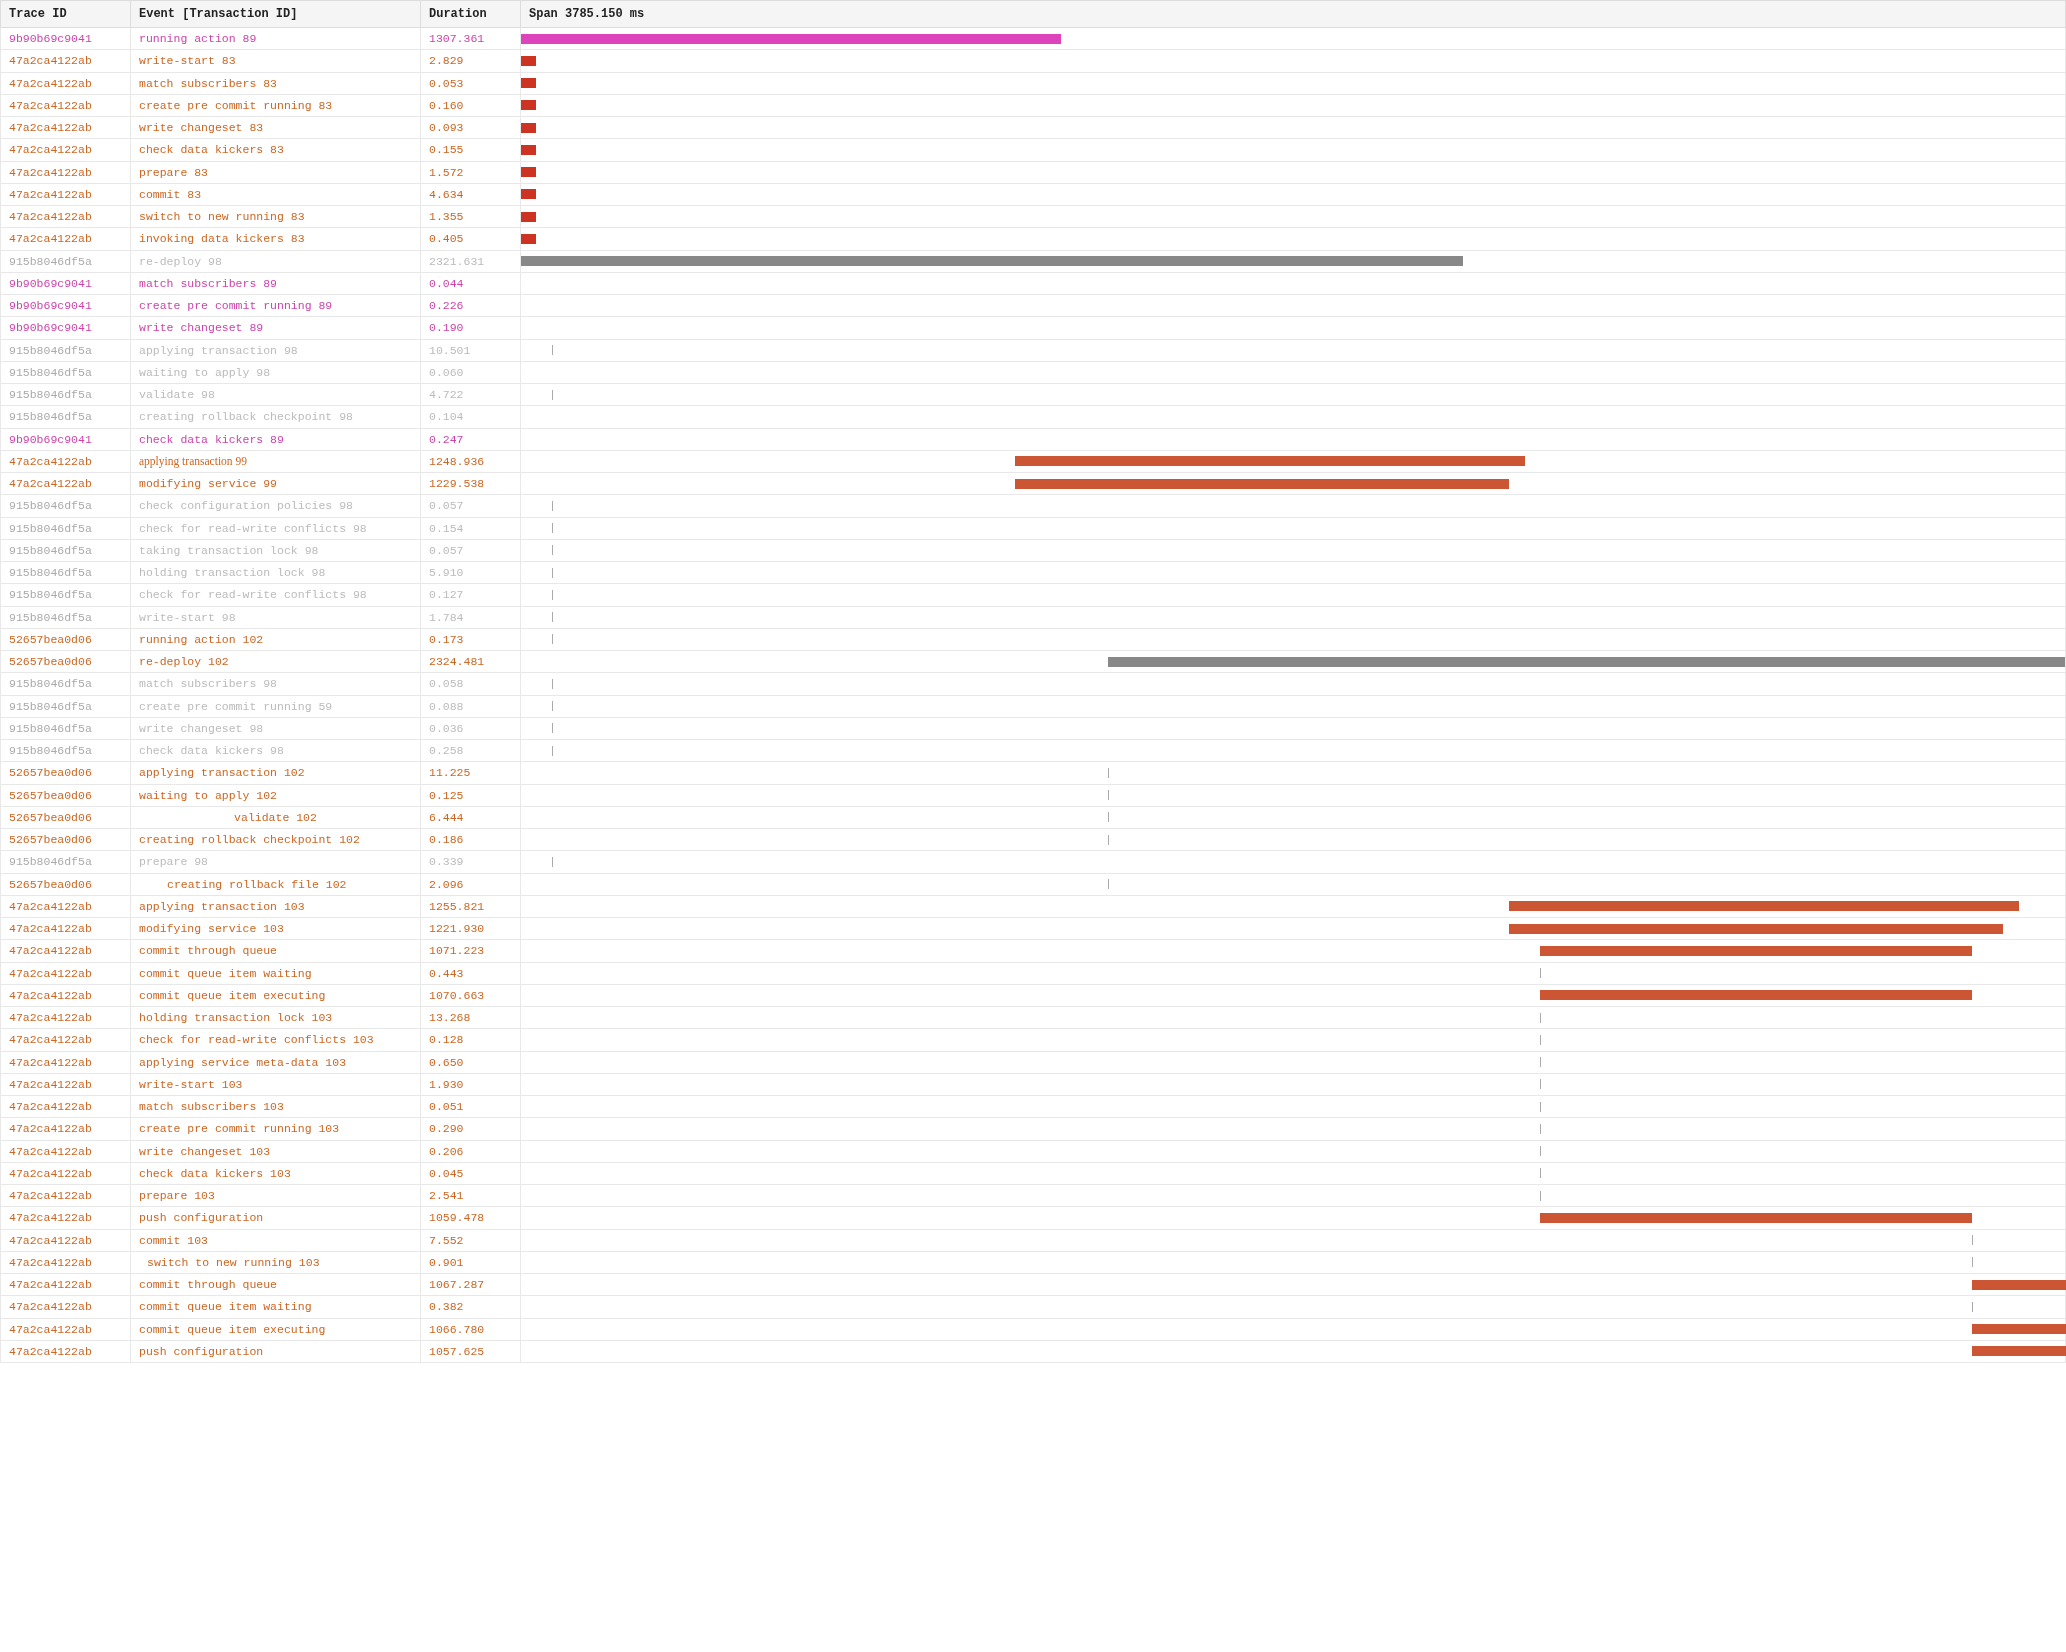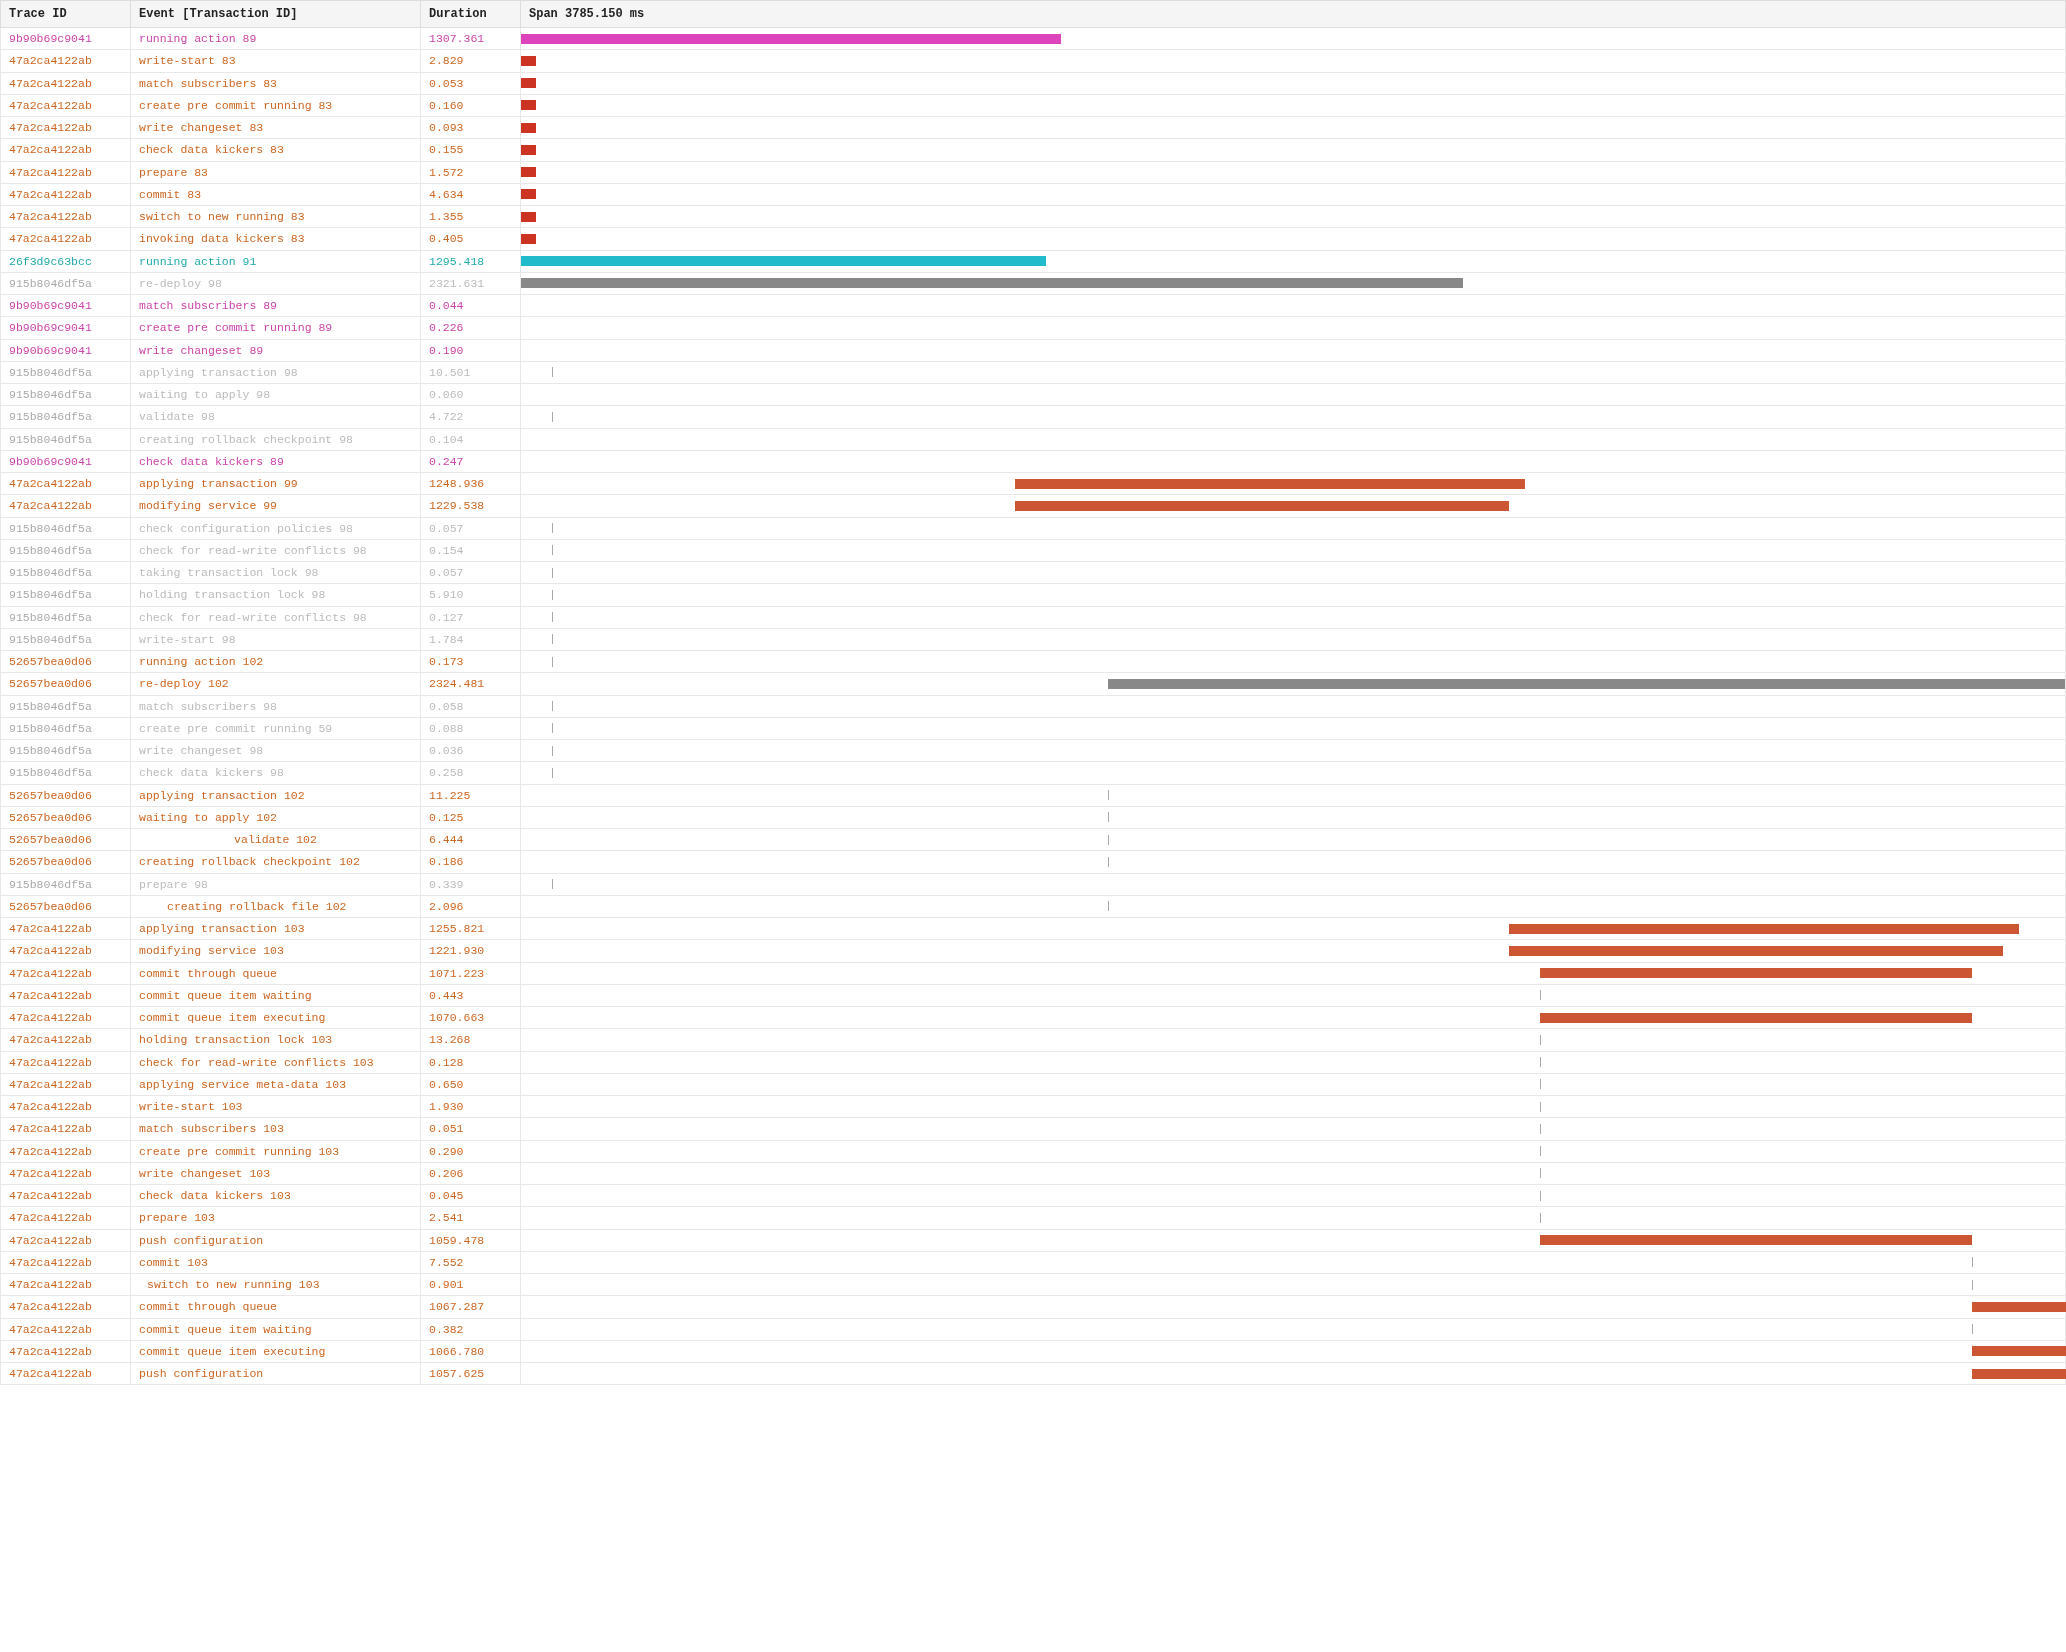--- a/index.html
+++ b/index.html
@@ -155,28 +155,20 @@
         </tr>
         <tr>
           <td class="col-trace" style="color: rgb(204, 102, 34);">47a2ca4122ab</td>
           <td class="col-event" style="color: rgb(204, 102, 34);">invoking data kickers 83</td>
           <td class="col-duration" style="color: rgb(204, 102, 34);">0.405</td>
           <td class="col-span span-cell" style="position: relative; height: 18px;">
             <span class="span-bar bar-red" style="left: 0%; width: 1%;"></span>
           </td>
         </tr>
         <tr>
-          <td class="col-trace" style="color: rgb(34, 170, 170);">26f3d9c63bcc</td>
-          <td class="col-event" style="color: rgb(34, 170, 170);">running action 91</td>
-          <td class="col-duration" style="color: rgb(34, 170, 170);">1295.418</td>
-          <td class="col-span span-cell" style="position: relative; height: 18px;">
-            <span class="span-bar bar-teal" style="left: 0%; width: 34%;"></span>
-          </td>
-        </tr>
-        <tr>
           <td class="col-trace" style="color: rgb(170, 170, 170);">915b8046df5a</td>
           <td class="col-event" style="color: rgb(187, 187, 187);">re-deploy 98</td>
           <td class="col-duration" style="color: rgb(187, 187, 187);">2321.631</td>
           <td class="col-span span-cell" style="position: relative; height: 18px;">
             <span class="span-bar bar-darkgray" style="left: 0%; width: 61%;"></span>
           </td>
         </tr>
         <tr>
           <td class="col-trace" style="color: rgb(204, 68, 170);">9b90b69c9041</td>
           <td class="col-event" style="color: rgb(204, 68, 170);">match subscribers 89</td>
@@ -224,21 +216,21 @@
           <td class="col-span span-cell" style="position: relative; height: 18px;"></td>
         </tr>
         <tr>
           <td class="col-trace" style="color: rgb(204, 68, 170);">9b90b69c9041</td>
           <td class="col-event" style="color: rgb(204, 68, 170);">check data kickers 89</td>
           <td class="col-duration" style="color: rgb(204, 68, 170);">0.247</td>
           <td class="col-span span-cell" style="position: relative; height: 18px;"></td>
         </tr>
         <tr>
           <td class="col-trace" style="color: rgb(204, 102, 34);">47a2ca4122ab</td>
-          <td class="col-event" style="color: rgb(204, 102, 34);">applying transaction 99</td>
+          <td class="col-event" style="color: rgb(204, 102, 34); font-family: Liberation Serif, serif;">applying transaction 99</td>
           <td class="col-duration" style="color: rgb(204, 102, 34);">1248.936</td>
           <td class="col-span span-cell" style="position: relative; height: 18px;">
             <span class="span-bar bar-orange" style="left: 32%; width: 33%;"></span>
           </td>
         </tr>
         <tr>
           <td class="col-trace" style="color: rgb(204, 102, 34);">47a2ca4122ab</td>
           <td class="col-event" style="color: rgb(204, 102, 34);">modifying service 99</td>
           <td class="col-duration" style="color: rgb(204, 102, 34);">1229.538</td>
           <td class="col-span span-cell" style="position: relative; height: 18px;">

